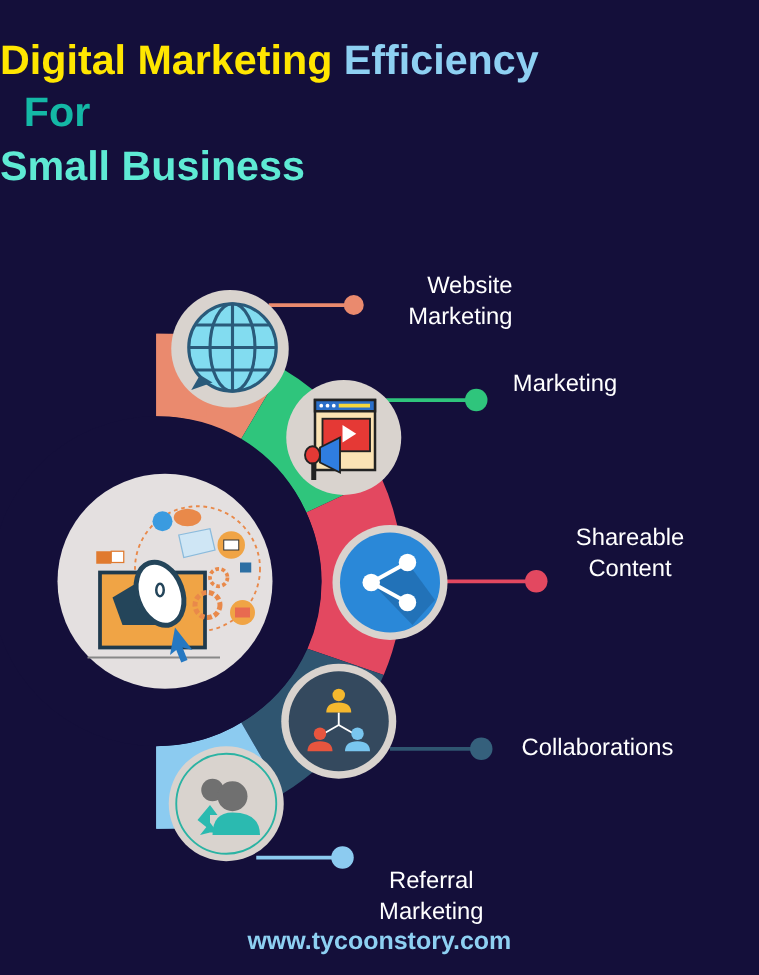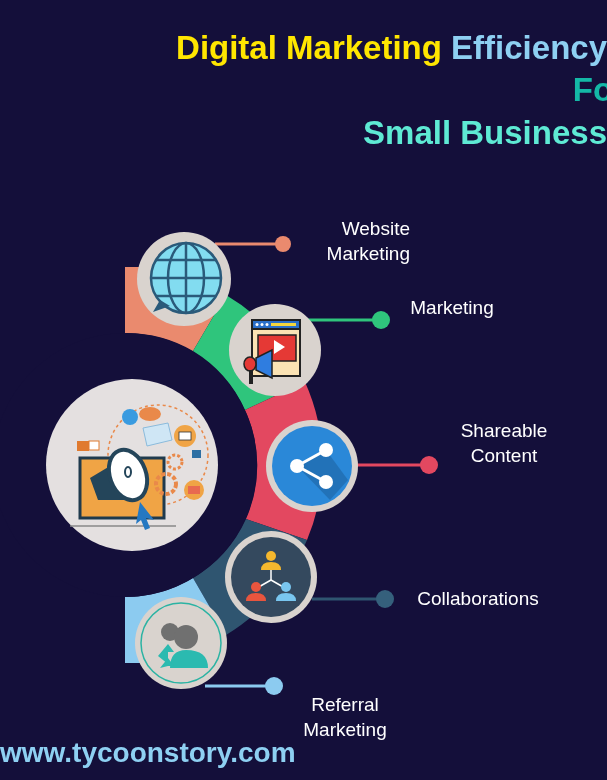--- a/index.html
+++ b/index.html
@@ -1,27 +1,27 @@
 <!DOCTYPE html>
 <html><head>
 <meta charset="utf-8">
 <style>
   html, body { margin:0; padding:0; }
   body { width:607px; height:780px; background:#140f3a; overflow:hidden; position:relative;
          font-family:"Liberation Sans", sans-serif; }
-  .title { position:absolute; left:0; width:607px; text-align:right; font-weight:bold; font-size:33px; line-height:40px; }
+  .title { position:absolute; left:0; width:607px; text-align:left; font-weight:bold; font-size:33px; line-height:40px; }
   .t1 { top:28px; }
   .t2 { top:70px; color:#14b8a6;margin-left:19px; }
   .t3 { top:113px; color:#5eead4; }
   .yellow { color:#ffe600; }
   .blue { color:#8ed0f2; }
   svg.diagram { position:absolute; left:0; top:0; }
   .label { position:absolute; color:#ffffff; font-size:19px; line-height:25px; text-align:center; white-space:nowrap; }
-  .footer { position:absolute; left:0; width:607px; top:736px; text-align:left; color:#8ed0f2;
-            font-weight:bold; font-size:28px; line-height:34px; }
+  .footer { position:absolute; left:0; width:607px; top:736px; text-align:center; color:#8ed0f2;
+            font-weight:bold; font-size:20px; line-height:34px; }
 </style>
 </head>
 <body>
 
 <div class="title t1">
   <span class="yellow">Digital Marketing</span>
   <span class="blue">Efficiency</span>
 </div>
 <div class="title t2">For</div>
 <div class="title t3">Small Business</div>

